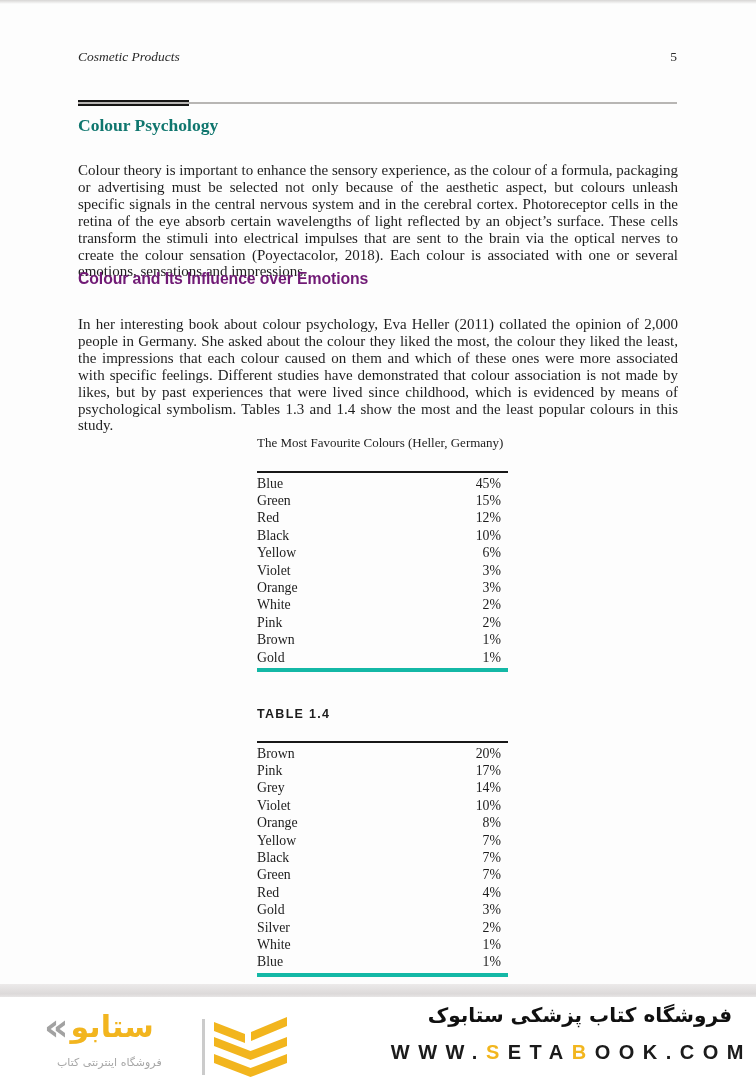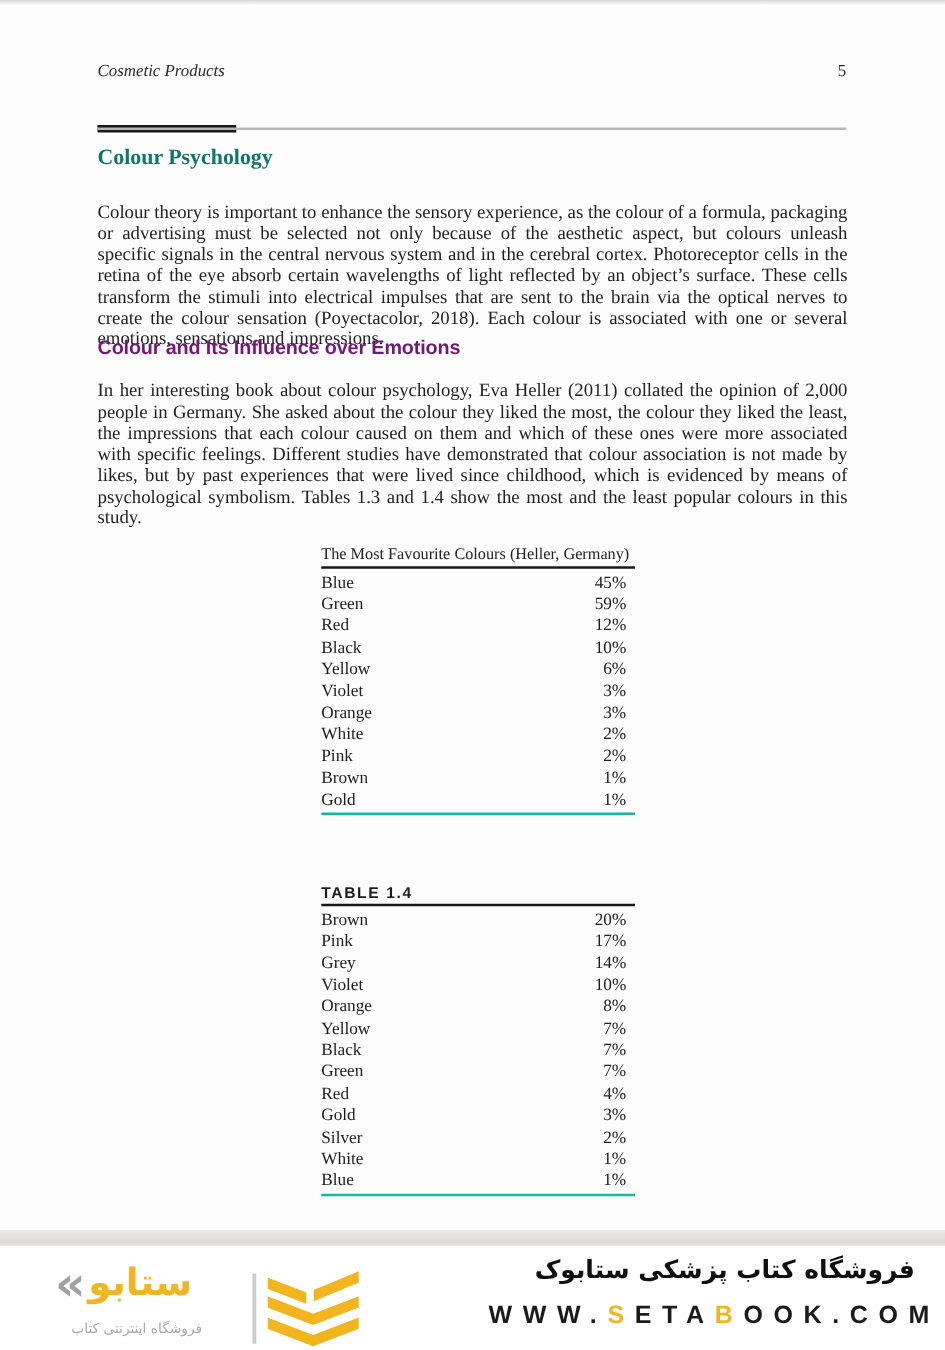--- a/index.html
+++ b/index.html
@@ -16,28 +16,28 @@
   .rh-num{font-style:normal;}
   .rule-thin{position:absolute;left:78px;top:102px;width:599px;height:1.5px;background:#b8b6b4;}
   .rule-bar{position:absolute;left:78px;top:100px;width:111px;height:6px;background:#171615;}
   .h1{position:absolute;left:78px;top:115px;font-size:17.5px;font-weight:bold;color:#0f766e;
           font-family:"Liberation Serif","DejaVu Serif",serif;}
   .para{position:absolute;left:78px;width:600px;font-size:15px;line-height:16.9px;
           text-align:justify;color:#1e1e1e;}
   .para1{top:147px;}
   .h2{position:absolute;left:78px;top:270px;font-size:15.8px;font-weight:bold;color:#701a75;
           font-family:"Liberation Sans","DejaVu Sans",sans-serif;letter-spacing:-0.1px;}
-  .para2{top:290px;}
+  .para2{top:301px;}
   .table-block{position:absolute;left:257px;width:251px;}
   .t1{top:426px;}
   .t2{top:707px;}
   .tbl-label{font-family:"Liberation Sans","DejaVu Sans",sans-serif;font-weight:bold;
           font-size:12.5px;letter-spacing:1.3px;color:#1c1c1c;}
   .tbl-caption{margin-top:9px;font-size:13px;color:#222;white-space:nowrap;}
-  .tbl-rows{margin-top:2px;border-top:2px solid #181818;border-bottom:2px solid #14b8a6;
+  .tbl-rows{margin-top:20px;border-top:2px solid #181818;border-bottom:4px solid #14b8a6;
           padding:2px 0;}
   .trow{display:flex;justify-content:space-between;align-items:center;height:17.4px;
           font-size:13.8px;color:#1c1c1c;}
   .tpct{padding-right:7px;}
   .footer{position:absolute;left:0;top:997px;width:756px;height:83px;background:#ffffff;}
   .wordmark{position:absolute;left:44px;top:10px;display:flex;align-items:center;gap:2px;direction:ltr;}
   .wm-accent{font-family:"DejaVu Sans",sans-serif;font-weight:bold;font-size:38px;
           color:#a2a2a2;line-height:40px;}
   .wm-text{font-family:"DejaVu Sans",sans-serif;font-weight:bold;font-size:30px;
           color:#f2b51f;line-height:40px;}
@@ -76,21 +76,21 @@
 
     <section class="table-block t1">
       <div class="tbl-caption">The Most Favourite Colours (Heller, Germany)</div>
       <div class="tbl-rows">
           <div class="trow">
           <span class="tname">Blue</span>
           <span class="tpct">45%</span>
         </div>
           <div class="trow">
           <span class="tname">Green</span>
-          <span class="tpct">59%</span>
+          <span class="tpct">15%</span>
         </div>
           <div class="trow">
           <span class="tname">Red</span>
           <span class="tpct">12%</span>
         </div>
           <div class="trow">
           <span class="tname">Black</span>
           <span class="tpct">10%</span>
         </div>
           <div class="trow">

